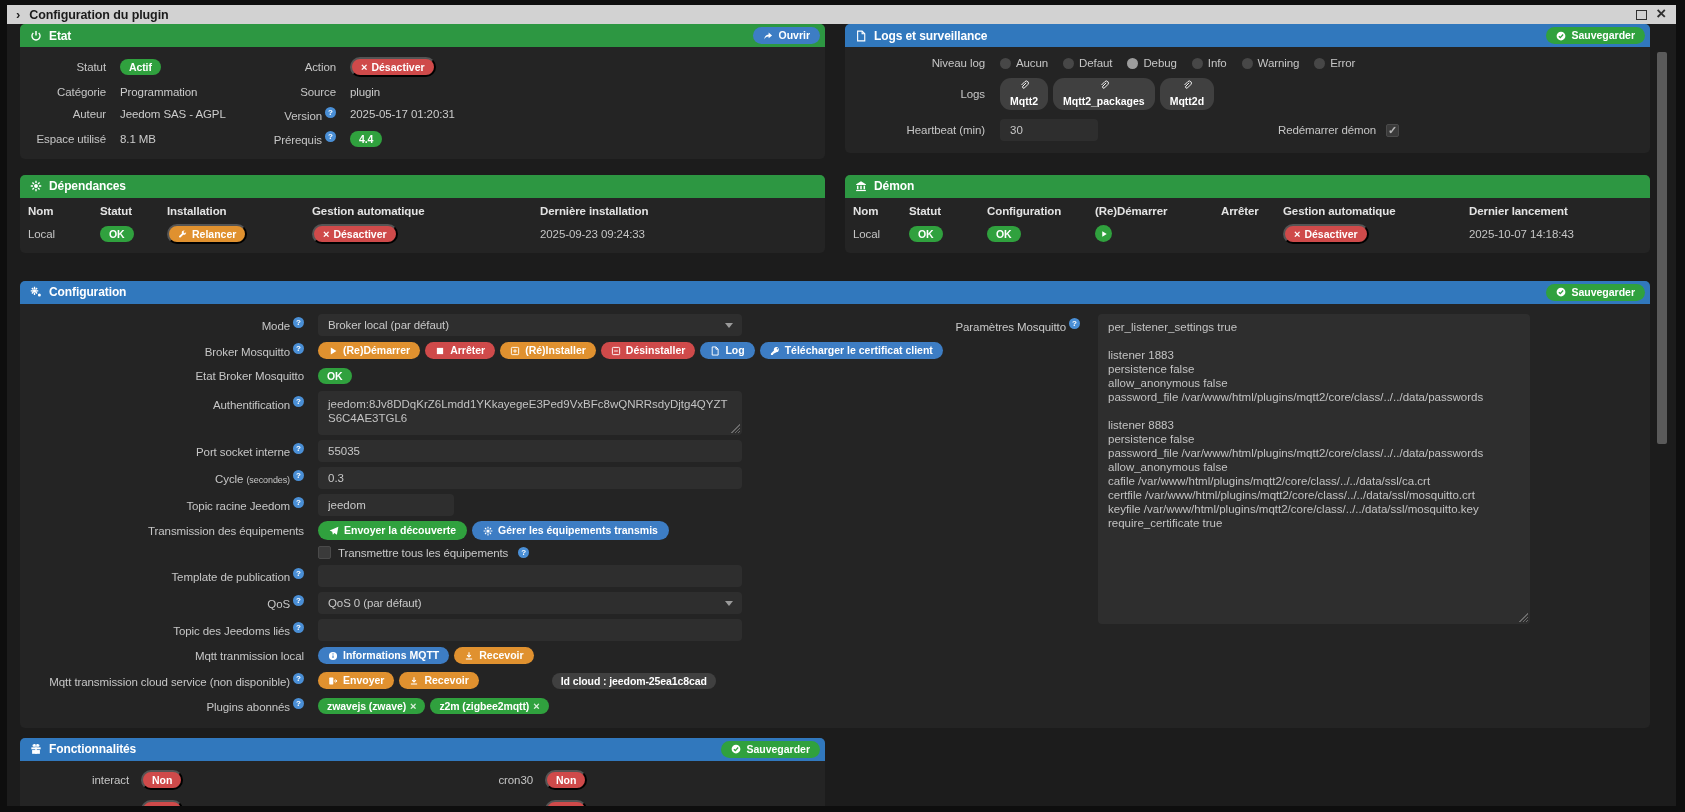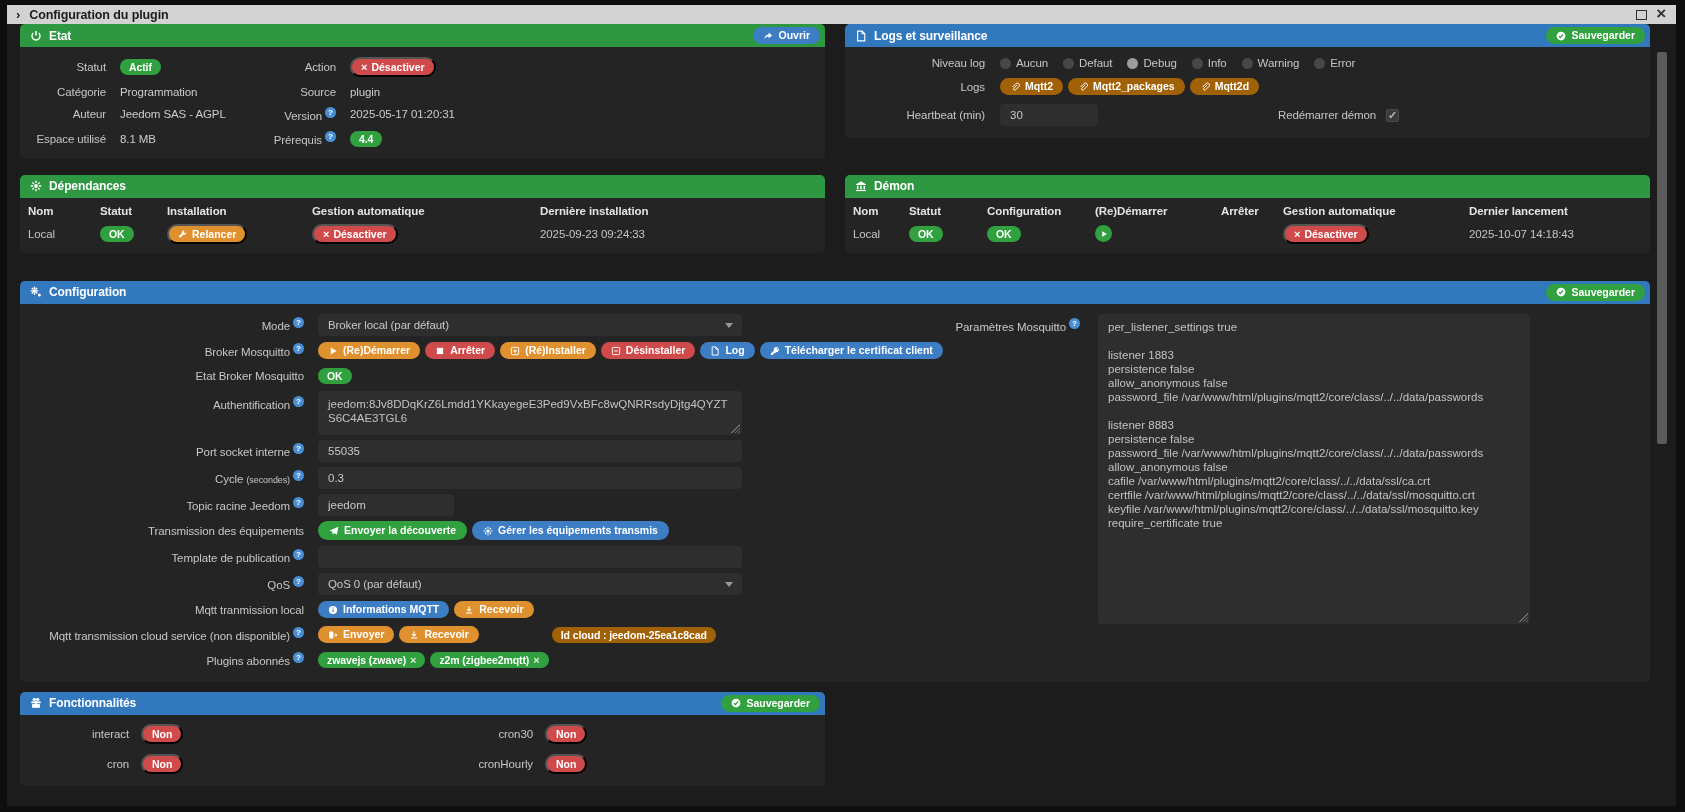--- a/index.html
+++ b/index.html
@@ -23,21 +23,21 @@
   .ph-green { background:#2d9742; }
   .ph-blue  { background:#3178bd; }
   .ph-right { margin-left:auto; }
   .i { width:12px; height:12px; display:block; }
   .i-s { width:10px; height:10px; display:block; }
   .pill { display:inline-flex; align-items:center; gap:5px; border-radius:11px;
     padding:2px 10px; font-size:10.5px; font-weight:bold; color:#fff; border:none;
     line-height:13px; white-space:nowrap; }
   .p-blue { background:#3d7dc4; } .p-green { background:#30a13e; }
   .p-red { background:#cf4a4a; } .p-orange { background:#e0912f; }
-  .p-slate { background:#a16207; }
+  .p-slate { background:#404040;flex-direction:column; }
   .badge { display:inline-flex; align-items:center; gap:4px; border-radius:10px;
     padding:1px 9px; font-size:10.5px; font-weight:bold; color:#fff; line-height:14px; white-space:nowrap; }
   .x-ic { font-weight:bold; font-size:11px; }
   .lbl { text-align:right; color:#c6c6c6; }
   .val { color:#cccccc; }
   .qmark { display:inline-flex; width:11px; height:11px; border-radius:50%; background:#4a8fd6;
     color:#fff; font-size:8px; font-weight:bold; align-items:center; justify-content:center;
     vertical-align:super; margin-left:3px; }
   
   .etat-body { padding:10px 14px 12px; display:grid; grid-template-columns:72px 130px 72px 1fr;
@@ -448,34 +448,46 @@
                       <g stroke="#fff" stroke-width="1.8">
                         <path d="M8 1v3M8 12v3M1 8h3M12 8h3M3.2 3.2l2.1 2.1M10.7 10.7l2.1 2.1M12.8 3.2l-2.1 2.1M5.3 10.7l-2.1 2.1"></path>
                       </g>
                       <circle cx="8" cy="8" r="2.6" fill="#fff"></circle>
                     </svg>
                     <span>Gérer les équipements transmis</span>
                   </button>
               </span>
             </div>
 
+            <div class="crow" style="min-height:14px">
+              <span></span>
+              <span class="chkrow">
+                <span class="chk"></span>
+                <span>Transmettre tous les équipements</span>
+                <span class="qmark">?</span>
+              </span>
+            </div>
 
             <div class="crow">
               <span class="lbl"><span>Template de publication</span><span class="qmark">?</span></span>
               <input class="txt ctl" value="" style="">
             </div>
 
             <div class="crow">
               <span class="lbl"><span>QoS</span><span class="qmark">?</span></span>
               <span class="select ctl">
                   <span>QoS 0 (par défaut)</span>
                   <span class="caret"></span>
                 </span>
             </div>
 
+            <div class="crow">
+              <span class="lbl"><span>Topic des Jeedoms liés</span><span class="qmark">?</span></span>
+              <input class="txt ctl" value="" style="">
+            </div>
 
             <div class="crow">
               <span class="lbl">Mqtt tranmission local</span>
               <span class="btnrow">
                 <button class="pill p-blue">
                     <svg class="i-s" viewBox="0 0 16 16">
                       <circle cx="8" cy="8" r="6.5" fill="#fff"></circle>
                       <path d="M8 7.2v4" stroke="#3d7dc4" stroke-width="1.8"></path>
                       <circle cx="8" cy="4.7" r="1" fill="#3d7dc4"></circle>
                     </svg>

